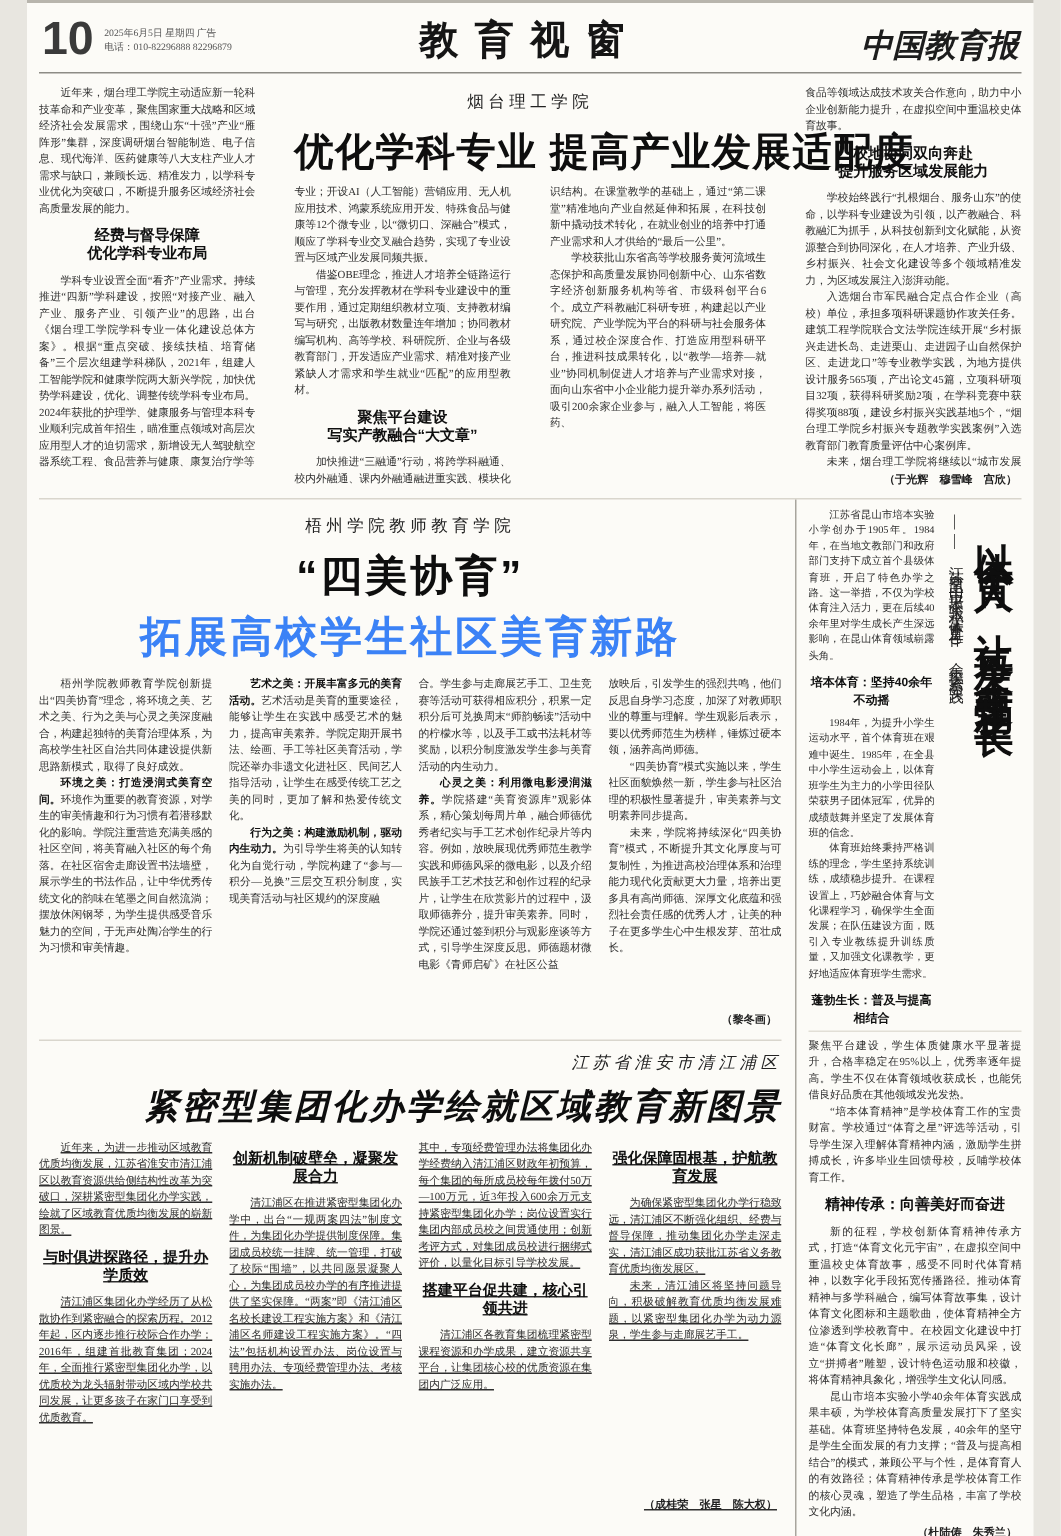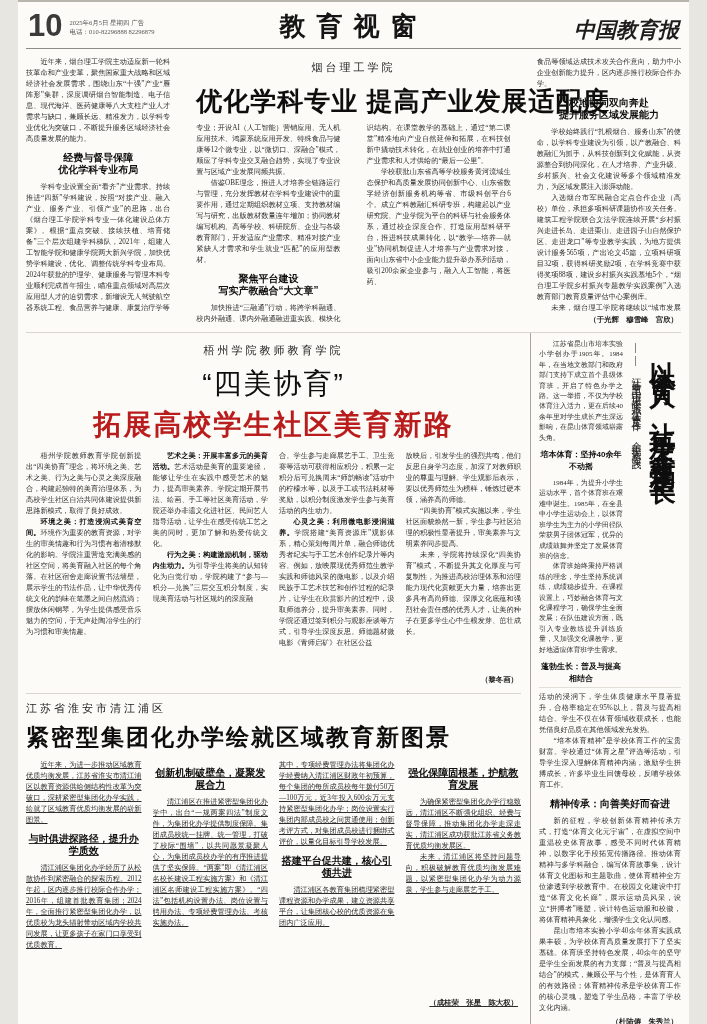--- a/index.html
+++ b/index.html
@@ -44,28 +44,28 @@
   .ta-title{font-size:26px;font-weight:900;letter-spacing:1px;color:#0e0e0e;
       white-space:nowrap;font-family:"Liberation Sans","DejaVu Sans",sans-serif;}
   
   .lower{display:flex;border-top:1px solid #d9d6cd;margin-top:7px;}
   .lower-left{flex:0 0 504px;width:504px;padding-right:9px;box-sizing:border-box;}
   .lower-right{flex:1 1 auto;border-left:1px solid #a8a59d;padding-left:8px;
       display:flex;flex-direction:column;min-width:0;}
   
   .ma-head{text-align:center;padding:10px 0 7px;}
   .ma-kicker{font-size:11px;letter-spacing:3px;margin-bottom:7px;color:#222;}
-  .ma-title1{font-size:28px;font-weight:400;letter-spacing:2px;color:#0e0e0e;margin-bottom:3px;
-      font-family:"Liberation Sans","DejaVu Sans",sans-serif;}
-  .ma-title2{font-size:28px;font-weight:900;letter-spacing:2px;color:#b91c1c;
+  .ma-title1{font-size:28px;font-weight:700;letter-spacing:2px;color:#0e0e0e;margin-bottom:3px;
+      font-family:"Liberation Sans","DejaVu Sans",sans-serif;}
+  .ma-title2{font-size:28px;font-weight:900;letter-spacing:2px;color:#3b82f6;
       font-family:"Liberation Sans","DejaVu Sans",sans-serif;}
   .ma-cols{display:grid;grid-template-columns:repeat(4,1fr);column-gap:11px;height:234px;}
   
   .ba{border-top:1px solid #d9d6cd;margin-top:8px;padding-top:7px;}
-  .ba-head{text-align:left;}
+  .ba-head{text-align:right;font-style:italic;}
   .ba-kicker{font-size:11px;letter-spacing:3px;margin-bottom:6px;color:#222;}
   .ba-title{font-size:23px;font-weight:900;letter-spacing:2px;color:#0e0e0e;
       font-family:"Liberation Sans","DejaVu Sans",sans-serif;}
   .ba-cols{display:grid;grid-template-columns:repeat(4,1fr);column-gap:11px;
       height:248px;margin-top:7px;text-decoration:underline;}
   
   .ra-top{display:flex;height:350px;padding-top:6px;box-sizing:border-box;}
   .ra-textcol{flex:1 1 auto;overflow:hidden;min-width:0;}
   .ra-textcol .bp{font-size:6.9px;line-height:10.4px;}
   .ra-textcol .subhead{font-size:8px;margin:6px 0 5px;}
@@ -115,21 +115,21 @@
         </div>
     </div>
     <div class="col ta-c3">
       <div class="flow">
           <p class="bp noind">识结构。在课堂教学的基础上，通过“第二课堂”精准地向产业自然延伸和拓展，在科技创新中撬动技术转化，在就业创业的培养中打通产业需求和人才供给的“最后一公里”。</p>
           <p class="bp">学校获批山东省高等学校服务黄河流域生态保护和高质量发展协同创新中心、山东省数字经济创新服务机构等省、市级科创平台6个。成立产科教融汇科研专班，构建起以产业研究院、产业学院为平台的科研与社会服务体系，通过校企深度合作、打造应用型科研平台，推进科技成果转化，以“教学—培养—就业”协同机制促进人才培养与产业需求对接，面向山东省中小企业能力提升举办系列活动，吸引200余家企业参与，融入人工智能，将医药、</p>
         </div>
     </div>
     <div class="col ta-c4">
       <div class="flow">
-          <p class="bp noind">食品等领域达成技术攻关合作意向，助力中小企业创新能力提升，区内逐步推行校际合作办学。</p>
+          <p class="bp noind">食品等领域达成技术攻关合作意向，助力中小企业创新能力提升，在虚拟空间中重温校史体育故事。</p>
           <div class="subhead">校地协同双向奔赴
 提升服务区域发展能力</div>
           <p class="bp">学校始终践行“扎根烟台、服务山东”的使命，以学科专业建设为引领，以产教融合、科教融汇为抓手，从科技创新到文化赋能，从资源整合到协同深化，在人才培养、产业升级、乡村振兴、社会文化建设等多个领域精准发力，为区域发展注入澎湃动能。</p>
           <p class="bp">入选烟台市军民融合定点合作企业（高校）单位，承担多项科研课题协作攻关任务。建筑工程学院联合文法学院连续开展“乡村振兴走进长岛、走进栗山、走进园子山自然保护区、走进龙口”等专业教学实践，为地方提供设计服务565项，产出论文45篇，立项科研项目32项，获得科研奖励2项，在学科竞赛中获得奖项88项，建设乡村振兴实践基地5个，“烟台理工学院乡村振兴专题教学实践案例”入选教育部门教育质量评估中心案例库。</p>
           <p class="bp">未来，烟台理工学院将继续以“城市发展合伙人”的姿态，以“共生共赢”的模式，为学子提供成长舞台，成为区域产业高质量发展的强劲引擎，书写新时代校地合作的生动篇章。</p>
         </div>
       <div class="byline">（于光辉　穆雪峰　宫欣）</div>
     </div>
   </div>
 
@@ -223,21 +223,21 @@
               <div class="subhead">蓬勃生长：普及与提高相结合</div>
               <p class="bp">学校将体育普及视为重点工作。在课程设置上，严格按照国家标准开足开齐体育课，并增设篮球、足球等多样化课程，创新推出“体育+”课程，巧妙融合体育与其他学科，如在语文课堂融入体育阅读，在数学课堂解析运动数据，让体育赋能学科教学。</p>
               <p class="bp">课外体育活动同样丰富多彩，阳光体育活动保障学生每日充足的运动时间。此外，学校还定期举办体育文化节、趣味运动会，为学生搭建展示体育才华的舞台，既点燃学生的运动热情，又培养了学生的良性竞争意识。在体育</p>
             </div>
         </div>
         <div class="ra-sub">——江苏省昆山市培本实验小学体育工作40余年探索与实践</div>
         <div class="ra-title">以体育人　让每个生命蓬勃生长</div>
       </div>
       <div class="ra-bottom">
         <div class="flow">
-            <p class="bp noind">活动的浸润下，学生体质健康水平显著提升，合格率稳定在95%以上，普及与提高相结合。学生不仅在体育领域收获成长，也能凭借良好品质在其他领域发光发热。</p>
+            <p class="bp noind">聚焦平台建设，学生体质健康水平显著提升，合格率稳定在95%以上，优秀率逐年提高。学生不仅在体育领域收获成长，也能凭借良好品质在其他领域发光发热。</p>
             <p class="bp">“培本体育精神”是学校体育工作的宝贵财富。学校通过“体育之星”评选等活动，引导学生深入理解体育精神内涵，激励学生拼搏成长，许多毕业生回馈母校，反哺学校体育工作。</p>
             <div class="subhead">精神传承：向善美好而奋进</div>
             <p class="bp">新的征程，学校创新体育精神传承方式，打造“体育文化元宇宙”，在虚拟空间中重温校史体育故事，感受不同时代体育精神，以数字化手段拓宽传播路径。推动体育精神与多学科融合，编写体育故事集，设计体育文化图标和主题歌曲，使体育精神全方位渗透到学校教育中。在校园文化建设中打造“体育文化长廊”，展示运动员风采，设立“拼搏者”雕塑，设计特色运动服和校徽，将体育精神具象化，增强学生文化认同感。</p>
             <p class="bp">昆山市培本实验小学40余年体育实践成果丰硕，为学校体育高质量发展打下了坚实基础。体育班坚持特色发展，40余年的坚守是学生全面发展的有力支撑；“普及与提高相结合”的模式，兼顾公平与个性，是体育育人的有效路径；体育精神传承是学校体育工作的核心灵魂，塑造了学生品格，丰富了学校文化内涵。</p>
           </div>
         <div class="byline">（杜陆俦　朱秀兰）</div>
       </div>
     </div>
 
   </div>

